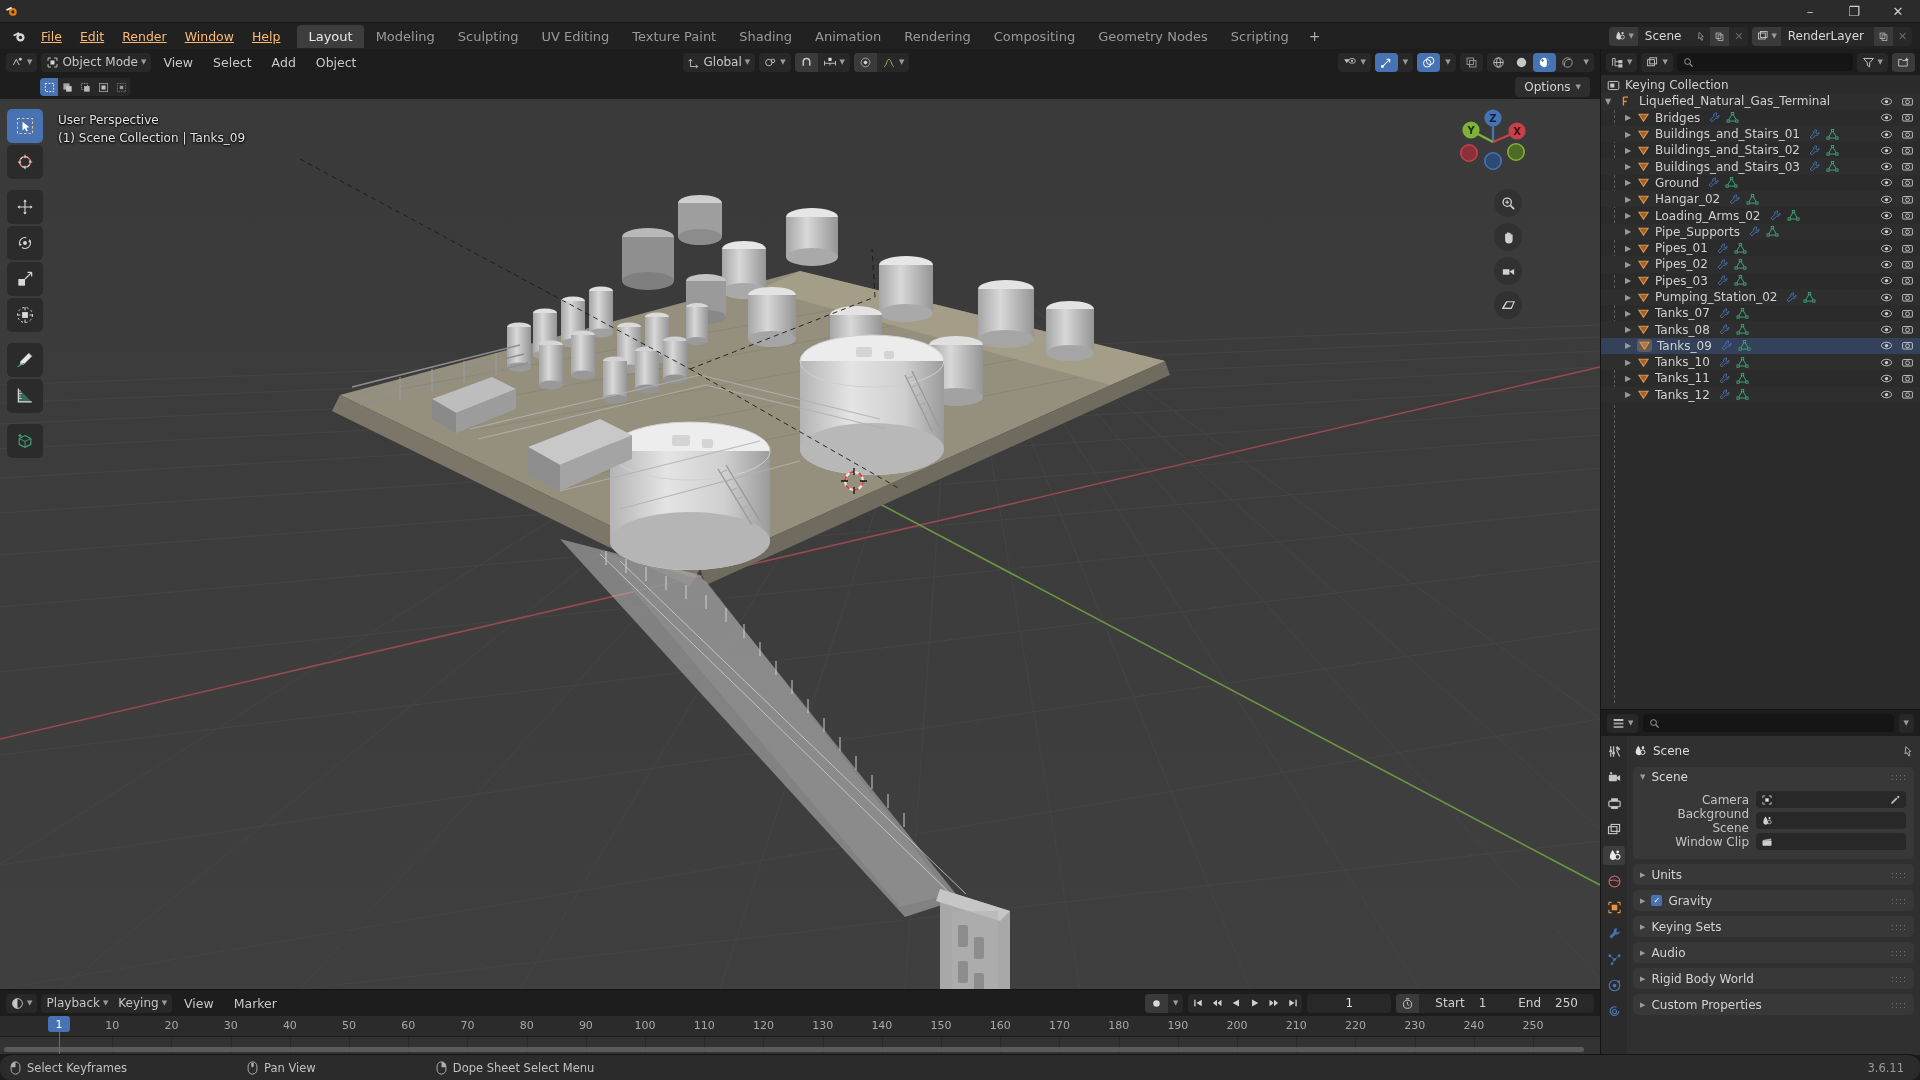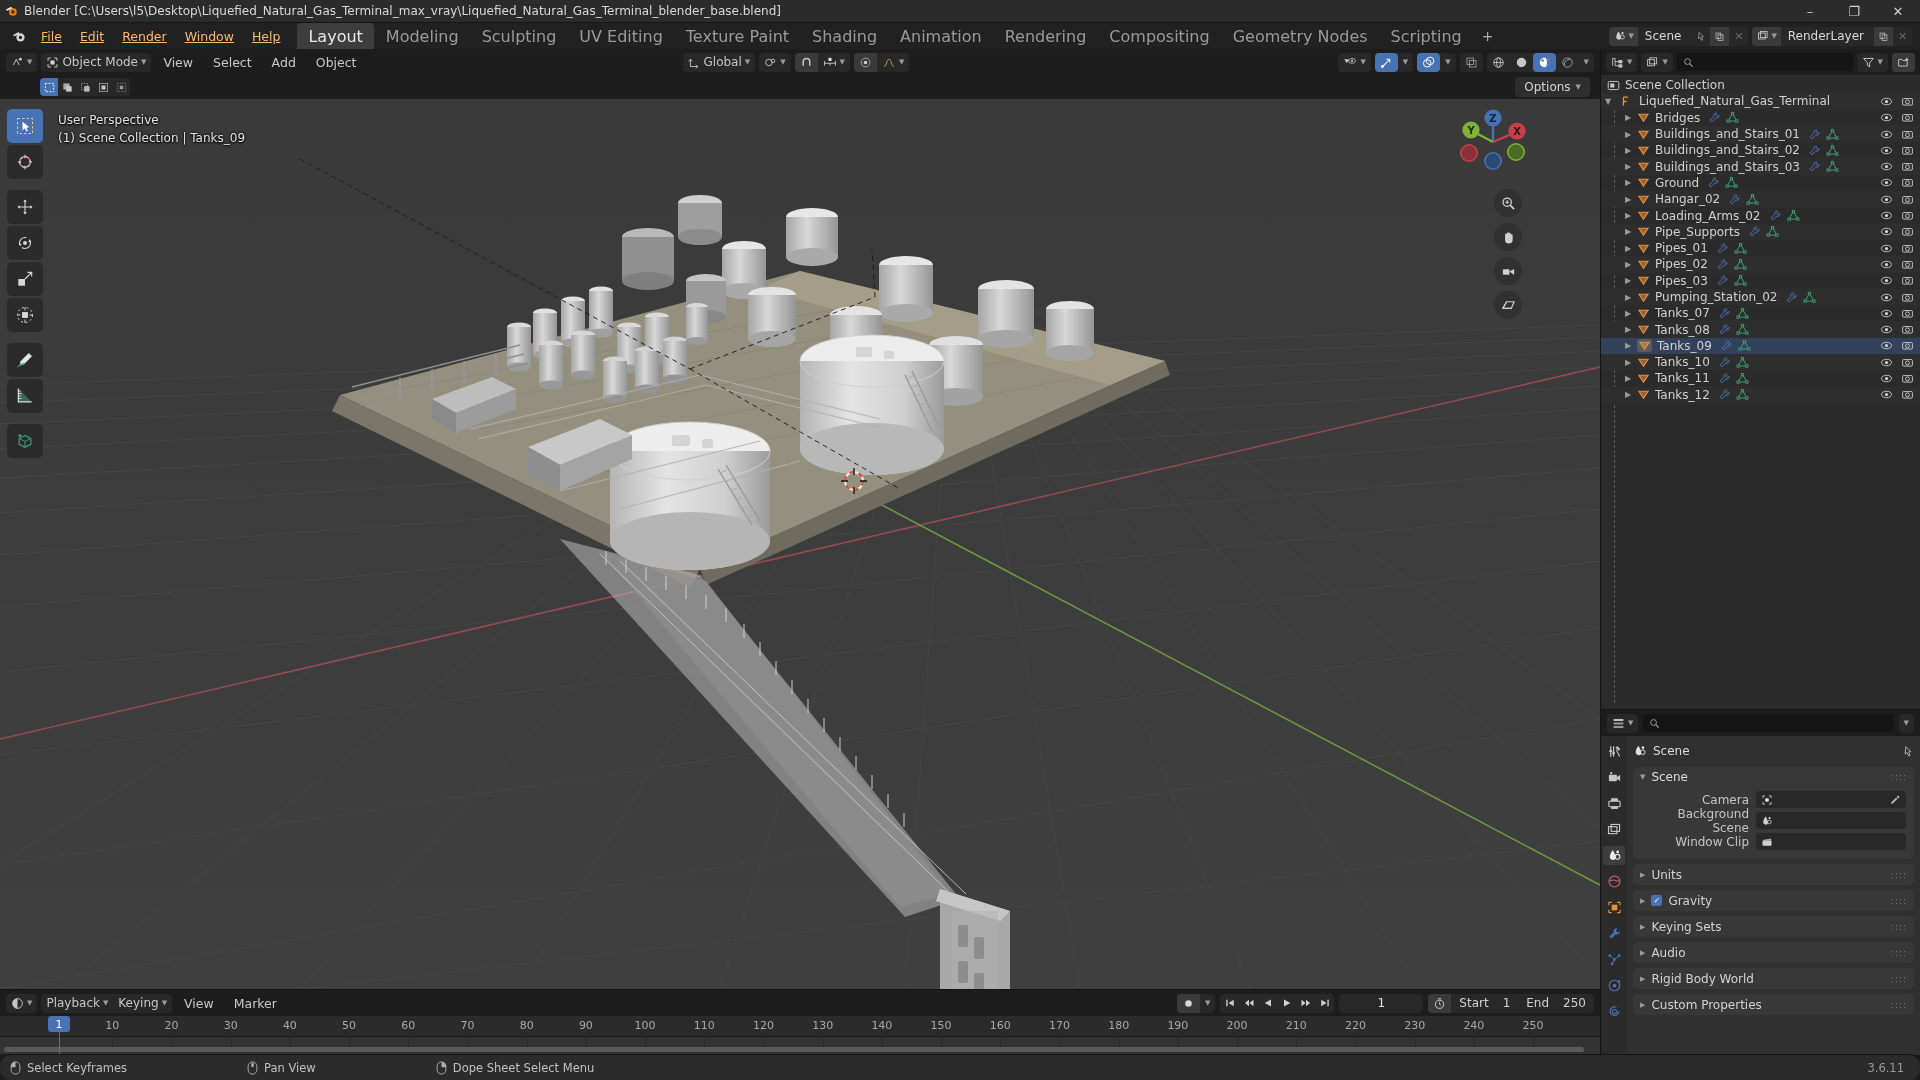--- a/index.html
+++ b/index.html
@@ -25,21 +25,21 @@
            color:#cfcfcf; font-size:13px; }
 
   
   .topbar{
     position:absolute; left:0; top:23px; width:1920px; height:26px;
     background:#212121; display:flex; align-items:center; padding-left:6px;
   }
   .blender-icon{ width:26px; display:flex; justify-content:center; align-items:center; }
   .menu-item{ padding:3px 9px; font-size:12.5px; color:#fdba74; border-radius:3px;text-decoration:underline; }
   .ws-tabs{ display:flex; align-items:center; margin-left:8px; gap:1px; }
-  .ws-tab{ padding:4px 11px; font-size:16px; color:#9a9a9a; border-radius:4px 4px 0 0; }
+  .ws-tab{ padding:4px 11px; font-size:13px; color:#9a9a9a; border-radius:4px 4px 0 0; }
   .ws-tab.active{ background:#3d3d3d; color:#e8e8e8; }
   .ws-plus{ padding:3px 8px; color:#b0b0b0; font-size:14px; }
 
   .topbar-right{ margin-left:auto; display:flex; align-items:center; gap:4px; padding-right:8px; }
   .field-group{ display:flex; align-items:center; background:#282828; border-radius:4px; height:19px; }
   .fg-icon{ display:flex; align-items:center; gap:2px; padding:0 4px 0 5px; background:#3a3a3a;
             height:19px; border-radius:4px 0 0 4px; }
   .fg-name{ padding:0 10px 0 7px; font-size:12px; color:#d8d8d8; white-space:nowrap; }
   .fg-btn{ width:19px; height:19px; display:flex; align-items:center; justify-content:center;
            color:#a8a8a8; font-size:11px; }
@@ -167,21 +167,21 @@
     position:absolute; left:0; top:989px; width:1600px; height:65px;
     background:#2b2b2b; border-top:1px solid #141414;
   }
   .tl-header{ height:26px; background:#1d1d1d; display:flex; align-items:center; padding:0 6px; gap:4px; }
   .tl-right{ margin-left:auto; display:flex; align-items:center; gap:5px; }
   .tl-playbtns{ display:flex; background:#282828; border-radius:4px; overflow:hidden; }
   .tl-pb{ width:19px; height:19px; display:flex; align-items:center; justify-content:center; color:#c8c8c8; }
   .tl-frame{ width:84px; height:19px; background:#282828; border-radius:4px;
              display:flex; align-items:center; justify-content:center; font-size:12px; color:#e0e0e0; }
   .tl-se{ display:flex; align-items:center; background:#282828; border-radius:4px; height:19px; }
-  .tl-se-cell{ display:flex; align-items:center; gap:14px; padding:0 8px; font-size:12px; color:#d0d0d0; }
+  .tl-se-cell{ display:flex; align-items:center; gap:14px; padding:0 16px; font-size:12px; color:#d0d0d0; }
   .tl-ruler{ position:relative; height:21px; background:#2b2b2b; border-bottom:1px solid #1a1a1a; }
   .tl-tick{ position:absolute; top:3px; font-size:11px; color:#a8a8a8; transform:translateX(-50%); }
   .tl-track{ position:relative; height:17px; background:#333; }
   .tl-gridline{ position:absolute; top:0; bottom:0; width:1px; background:#2a2a2a; }
   .tl-cursor{ position:absolute; top:0; width:22px; height:16px; background:#4772b3;
               border-radius:3px; display:flex; align-items:center; justify-content:center;
               font-size:11px; color:#fff; transform:translateX(-50%); }
   .tl-cursor-line{ position:absolute; top:16px; width:1px; height:26px; background:#4772b3; }
   .tl-scroll{ position:absolute; left:4px; bottom:2px; height:5px; background:#5a5a5a; border-radius:3px; }
 
@@ -204,21 +204,20 @@
 <div class="app">
 
   <div class="titlebar">
     <div class="tb-logo">
       <svg width="14" height="14" viewBox="0 0 16 16">
         <circle cx="9" cy="9" r="4.4" fill="#e87d0d"></circle>
         <circle cx="9" cy="9" r="1.8" fill="#2b2b2b"></circle>
         <path d="M1 6.4 L7.2 3.2 L8 5.2 L2.4 7.6 Z" fill="#f0f0f0"></path>
       </svg>
     </div>
-    <div class="tb-title">Blender [C:\Users\l5\Desktop\Liquefied_Natural_Gas_Terminal_max_vray\Liquefied_Natural_Gas_Terminal_blender_base.blend]</div>
     <div class="tb-ctrls">
       <div class="tb-btn">–</div>
       <div class="tb-btn">❐</div>
       <div class="tb-btn close">✕</div>
     </div>
   </div>
 
   <div class="topbar">
     <div class="blender-icon">
       <svg width="15" height="15" viewBox="0 0 16 16">
@@ -983,21 +982,21 @@
       <div class="ol-tree-line"></div>
 
       <div class="ol-row">
         <span class="ol-indent" style="width:6px"></span>
         <span style="display:flex;align-items:center;margin-right:5px;">
           <svg width="13" height="13" viewBox="0 0 16 16">
             <rect x="1.5" y="3" width="13" height="10" rx="1.4" fill="none" stroke="#c6c6c6" stroke-width="1.2"></rect>
             <rect x="4" y="5.5" width="5" height="5" fill="#c6c6c6"></rect>
           </svg>
         </span>
-        <span class="ol-label">Scene Collection</span>
+        <span class="ol-label">Keying Collection</span>
       </div>
 
       <div class="ol-row alt">
         <span class="ol-disc">▼</span>
         <span style="display:flex;align-items:center;margin:0 5px 0 6px;">
           <svg width="13" height="13" viewBox="0 0 16 16">
             <path d="M3 2.5 L3 13 M3 2.5 L8.6 2.5 M3 8 L7 8" stroke="#e8913c" stroke-width="1.6" fill="none"></path>
           </svg>
         </span>
         <span class="ol-label">Liquefied_Natural_Gas_Terminal</span>

